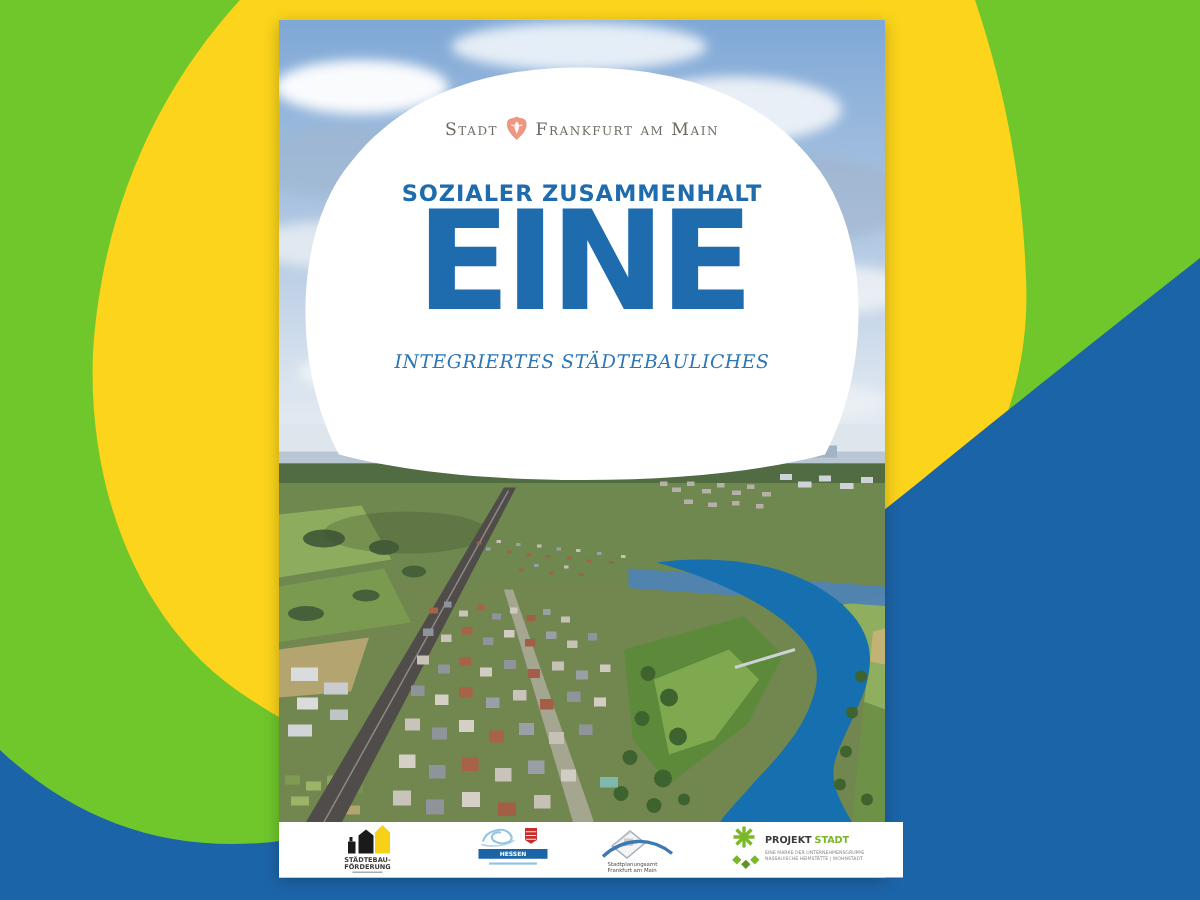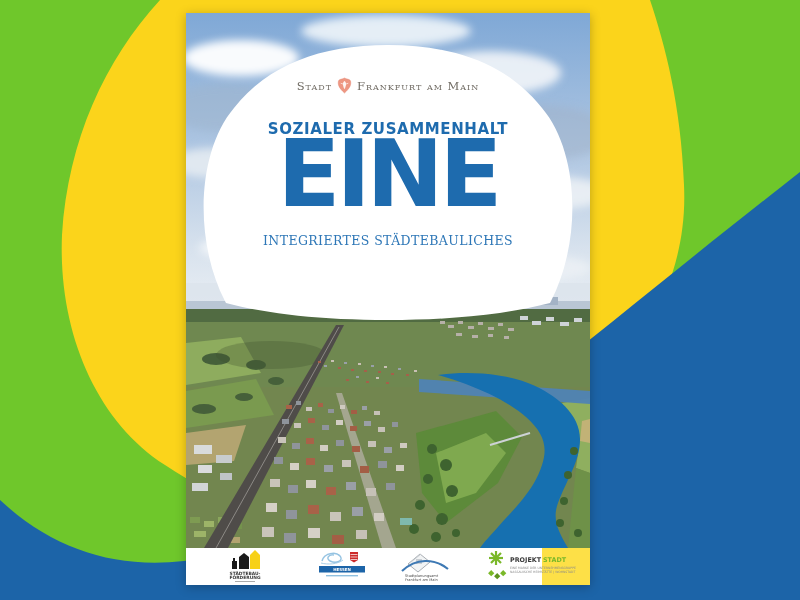--- a/index.html
+++ b/index.html
@@ -5,23 +5,23 @@
   html,body{margin:0;padding:0;}
   body{width:800px;height:600px;position:relative;overflow:hidden;font-family:"DejaVu Sans",sans-serif;background:var(--green,#6FC72B);}
   svg{display:block;}
   .bg{position:absolute;left:0;top:0;width:800px;height:600px;}
   .cover{position:absolute;left:186px;top:13px;width:404px;height:572px;background:#fde047;box-shadow:0 2px 10px rgba(0,0,0,.25);}
   .photo{position:absolute;left:0;top:0;width:404px;height:535px;}
   .brand{position:absolute;left:0;top:64px;width:100%;display:flex;justify-content:center;align-items:center;gap:5px;
          font-family:"DejaVu Serif",serif;font-variant:small-caps;font-size:11.5px;letter-spacing:1px;color:#6F6A62;}
   .kicker{position:absolute;left:0;top:107px;width:100%;text-align:center;font-weight:bold;font-size:15px;letter-spacing:.6px;color:var(--title_blue,#1E6BAE);}
   .title{position:absolute;left:0;top:116px;width:100%;text-align:center;font-weight:bold;font-size:92px;line-height:92px;letter-spacing:-4px;color:var(--title_blue,#1E6BAE);}
-  .subtitle{position:absolute;left:0;top:219px;width:100%;text-align:center;font-family:"DejaVu Serif",serif;
+  .subtitle{position:absolute;left:0;top:219px;width:100%;text-align:center;font-family:"DejaVu Serif",serif;font-style:italic;
             font-size:12.5px;line-height:17px;letter-spacing:.4px;color:var(--subtitle_blue,#2E77B7);}
-  .footerbar{position:absolute;left:0;bottom:0;width:356px;height:37px;background:#fff;}
+  .footerbar{position:absolute;left:0;bottom:0;width:416px;height:37px;background:#fff;}
   .logo{position:absolute;top:1px;}
   .logo1{left:36px;}  .logo2{left:130px;}  .logo3{left:212px;}  .logo4{left:300px;}
 </style>
 </head>
 <body>
 
 <svg class="bg" viewBox="0 0 800 600">
   <rect x="0" y="0" width="800" height="600" style="fill:var(--green,#6FC72B)"></rect>
   <path d="M160,0 C105,60 68,140 62,235 C58,330 95,420 165,465 C240,515 330,540 400,538 C480,535 560,480 610,390 C650,330 688,270 684,185 C681,105 665,45 650,0 Z" style="fill:var(--yellow,#FBD41B)"></path>
   <path d="M0,500 C60,556 132,574 214,556 C340,528 470,436 612,322 C676,270 744,216 800,172 L800,600 L0,600 Z" style="fill:var(--blue,#1C64A8)"></path>

